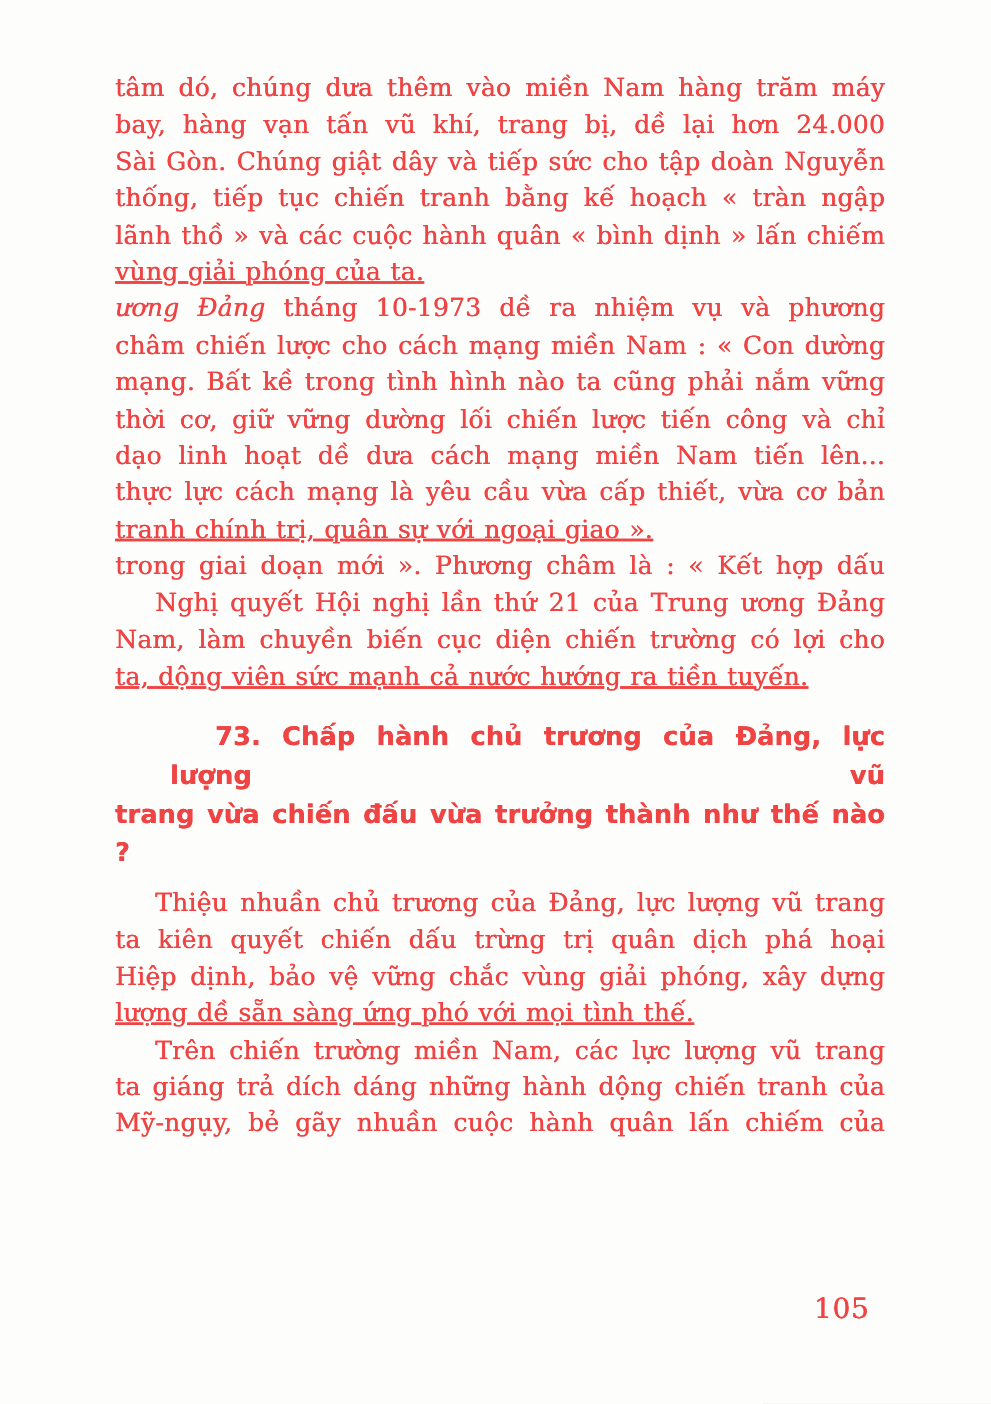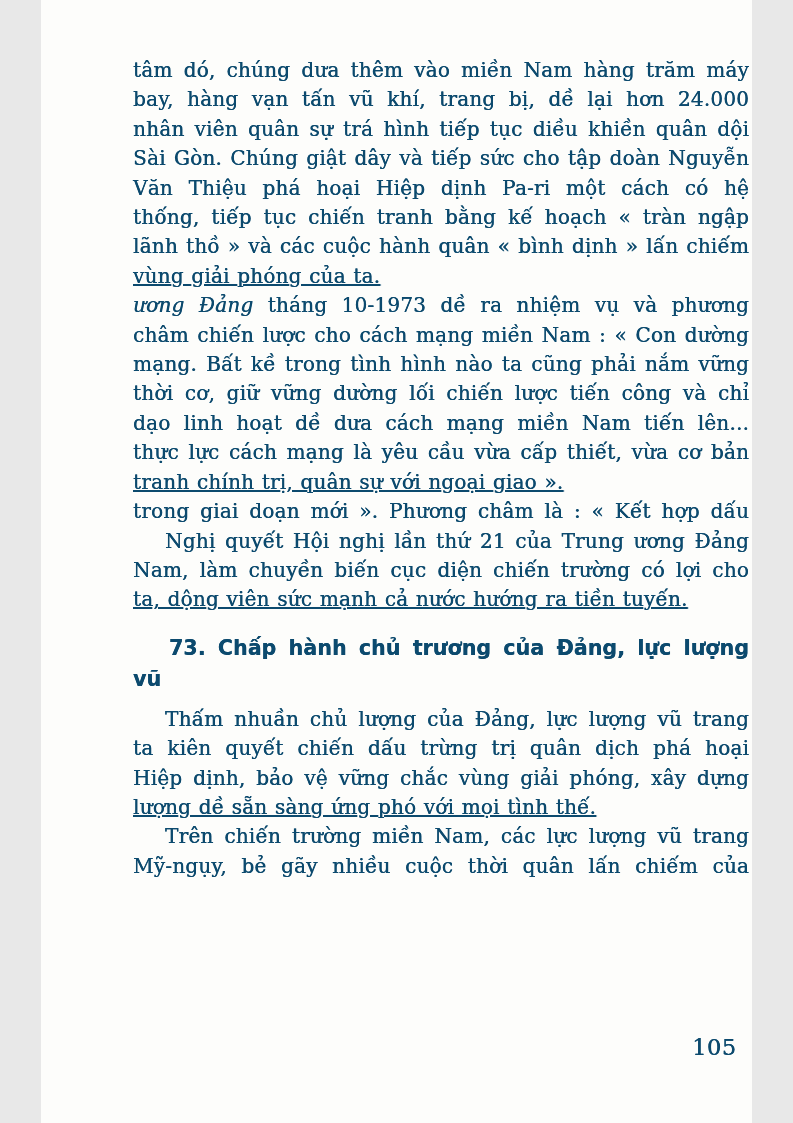--- a/index.html
+++ b/index.html
@@ -1,24 +1,24 @@
 <!DOCTYPE html>
 <html><head>
 <meta charset="utf-8">
 <style>
   html, body { margin: 0; padding: 0; background: #e8e8e8; }
   .page {
     position: relative;
-    width: 711px;
+    width: 793px;
     height: 1123px;
     margin: 0 auto;
     background: #fdfdfb;
     overflow: hidden;
     font-family: "DejaVu Serif", serif;
-    color: #0c4a6e;
+    color: #ef4444;
   }
   .text-block {
     position: absolute;
     left: 92px;
     top: 56px;
     width: 616px;
   }
   .line {
     font-size: 20px;
     line-height: 29.4px;
@@ -35,43 +35,41 @@
     margin: 18px 0 10px 0;
     font-family: "DejaVu Sans", sans-serif;
     font-weight: 700;
   }
   .heading-block .line {
     font-size: 20.5px;
     line-height: 31px;
     letter-spacing: 0.1px;
     text-shadow: 0.25px 0 0 currentColor;
   }
-  .heading-block .line.ind { text-indent: 36px; }
+  .heading-block .line.ind { text-indent: 36px; margin-left: 44px; }
   .pagenum {
     position: absolute;
     left: 651px;
     top: 1034px;
     font-size: 22.5px;
     letter-spacing: 0.5px;
     text-shadow: 0.45px 0 0 currentColor;
     text-align: center;
   }
 </style>
 </head>
 <body>
 
 <div class="page">
   <div class="text-block">
 
     <div>
       <div class="line">tâm dó, chúng dưa thêm vào miền Nam hàng trăm máy</div>
       <div class="line">bay, hàng vạn tấn vũ khí, trang bị, dề lại hơn 24.000</div>
-      <div class="line">nhân viên quân sự trá hình tiếp tục diều khiền quân dội</div>
       <div class="line">Sài Gòn. Chúng giật dây và tiếp sức cho tập doàn Nguyễn</div>
-      <div class="line">Văn Thiệu phá hoại Hiệp dịnh Pa-ri một cách có hệ</div>
       <div class="line">thống, tiếp tục chiến tranh bằng kế hoạch « tràn ngập</div>
       <div class="line">lãnh thồ » và các cuộc hành quân « bình dịnh » lấn chiếm</div>
       <div class="line lastline">vùng giải phóng của ta.</div>
     </div>
 
     <div>
       <div class="line"><span class="it">ương Đảng</span><span> tháng 10-1973 dề ra nhiệm vụ và phương</span></div>
       <div class="line">châm chiến lược cho cách mạng miền Nam : « Con dường</div>
       <div class="line">mạng. Bất kề trong tình hình nào ta cũng phải nắm vững</div>
       <div class="line">thời cơ, giữ vững dường lối chiến lược tiến công và chỉ</div>
@@ -82,30 +80,32 @@
     </div>
 
     <div>
       <div class="line ind">Nghị quyết Hội nghị lần thứ 21 của Trung ương Đảng</div>
       <div class="line">Nam, làm chuyền biến cục diện chiến trường có lợi cho</div>
       <div class="line lastline">ta, dộng viên sức mạnh cả nước hướng ra tiền tuyến.</div>
     </div>
 
     <div class="heading-block">
       <div class="line ind">73. Chấp hành chủ trương của Đảng, lực lượng vũ</div>
+      <div class="line">trang vừa chiến đấu vừa trưởng thành như thế nào ?</div>
     </div>
 
     <div>
-      <div class="line ind">Thấm nhuần chủ lượng của Đảng, lực lượng vũ trang</div>
+      <div class="line ind">Thiệu nhuần chủ trương của Đảng, lực lượng vũ trang</div>
       <div class="line">ta kiên quyết chiến dấu trừng trị quân dịch phá hoại</div>
       <div class="line">Hiệp dịnh, bảo vệ vững chắc vùng giải phóng, xây dựng</div>
       <div class="line lastline">lượng dề sẵn sàng ứng phó với mọi tình thế.</div>
     </div>
 
     <div>
       <div class="line ind">Trên chiến trường miền Nam, các lực lượng vũ trang</div>
-      <div class="line">Mỹ-ngụy, bẻ gãy nhiều cuộc thời quân lấn chiếm của</div>
+      <div class="line">ta giáng trả dích dáng những hành dộng chiến tranh của</div>
+      <div class="line">Mỹ-ngụy, bẻ gãy nhuần cuộc hành quân lấn chiếm của</div>
     </div>
 
   </div>
 
   <div class="pagenum">105</div>
 </div>
 
 </body></html>

